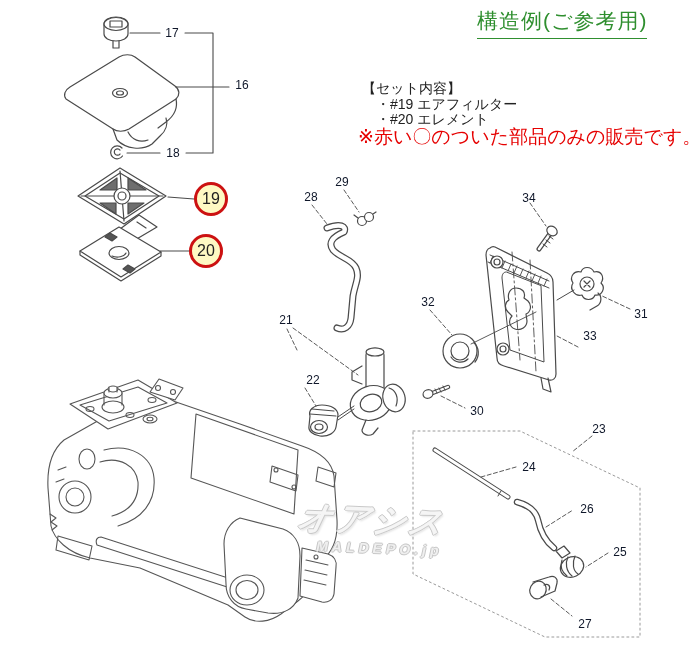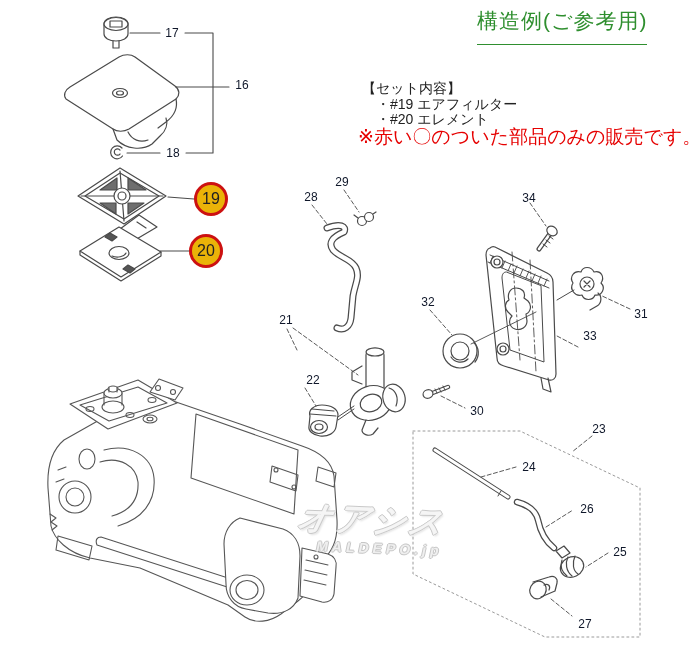--- a/index.html
+++ b/index.html
@@ -6,33 +6,33 @@
   .stage{
     position:relative;width:700px;height:650px;background:#fff;overflow:hidden;
     font-family:"Liberation Sans","DejaVu Sans",sans-serif;
   }
   .stage svg{position:absolute;left:0;top:0;}
   svg *{stroke-linejoin:round;stroke-linecap:round;}
 
   .page-title{
     position:absolute;left:477px;top:7px;
     font-size:21px;letter-spacing:1px;color:#2f8f2f;
-    border-bottom:1px solid #2f8f2f;padding-bottom:9px;white-space:nowrap;
+    border-bottom:1px solid #2f8f2f;padding-bottom:3px;white-space:nowrap;
   }
   .legend{position:absolute;left:362px;top:81px;font-size:14px;color:#222;line-height:15.5px;white-space:nowrap;}
   .legend .li{margin-left:14px;}
   .legend .note{color:#e60000;font-size:19px;margin-top:1px;margin-left:-4px;}
 
   .num{
     position:absolute;transform:translate(-50%,-50%);
     font-size:12px;color:#0f172a;white-space:nowrap;
   }
   .num.circled{
     width:28px;height:28px;border:3px solid #cc1111;border-radius:50%;
-    background:#eab308;display:flex;align-items:center;justify-content:center;
+    background:#fef9c3;display:flex;align-items:center;justify-content:center;
     font-size:16px;color:#222;
   }
 
   .wm{
     position:absolute;left:297px;top:497px;
     transform:rotate(2deg) skewX(-10deg);pointer-events:none;white-space:nowrap;
   }
   .wm .wm1{
     font-size:34px;font-weight:bold;font-style:italic;letter-spacing:2px;color:#f5f5f5;
     text-shadow:1px 0 #c9c9c9,-1px 0 #c9c9c9,0 1px #c9c9c9,0 -1px #c9c9c9,2px 2px 2px rgba(0,0,0,.10);

